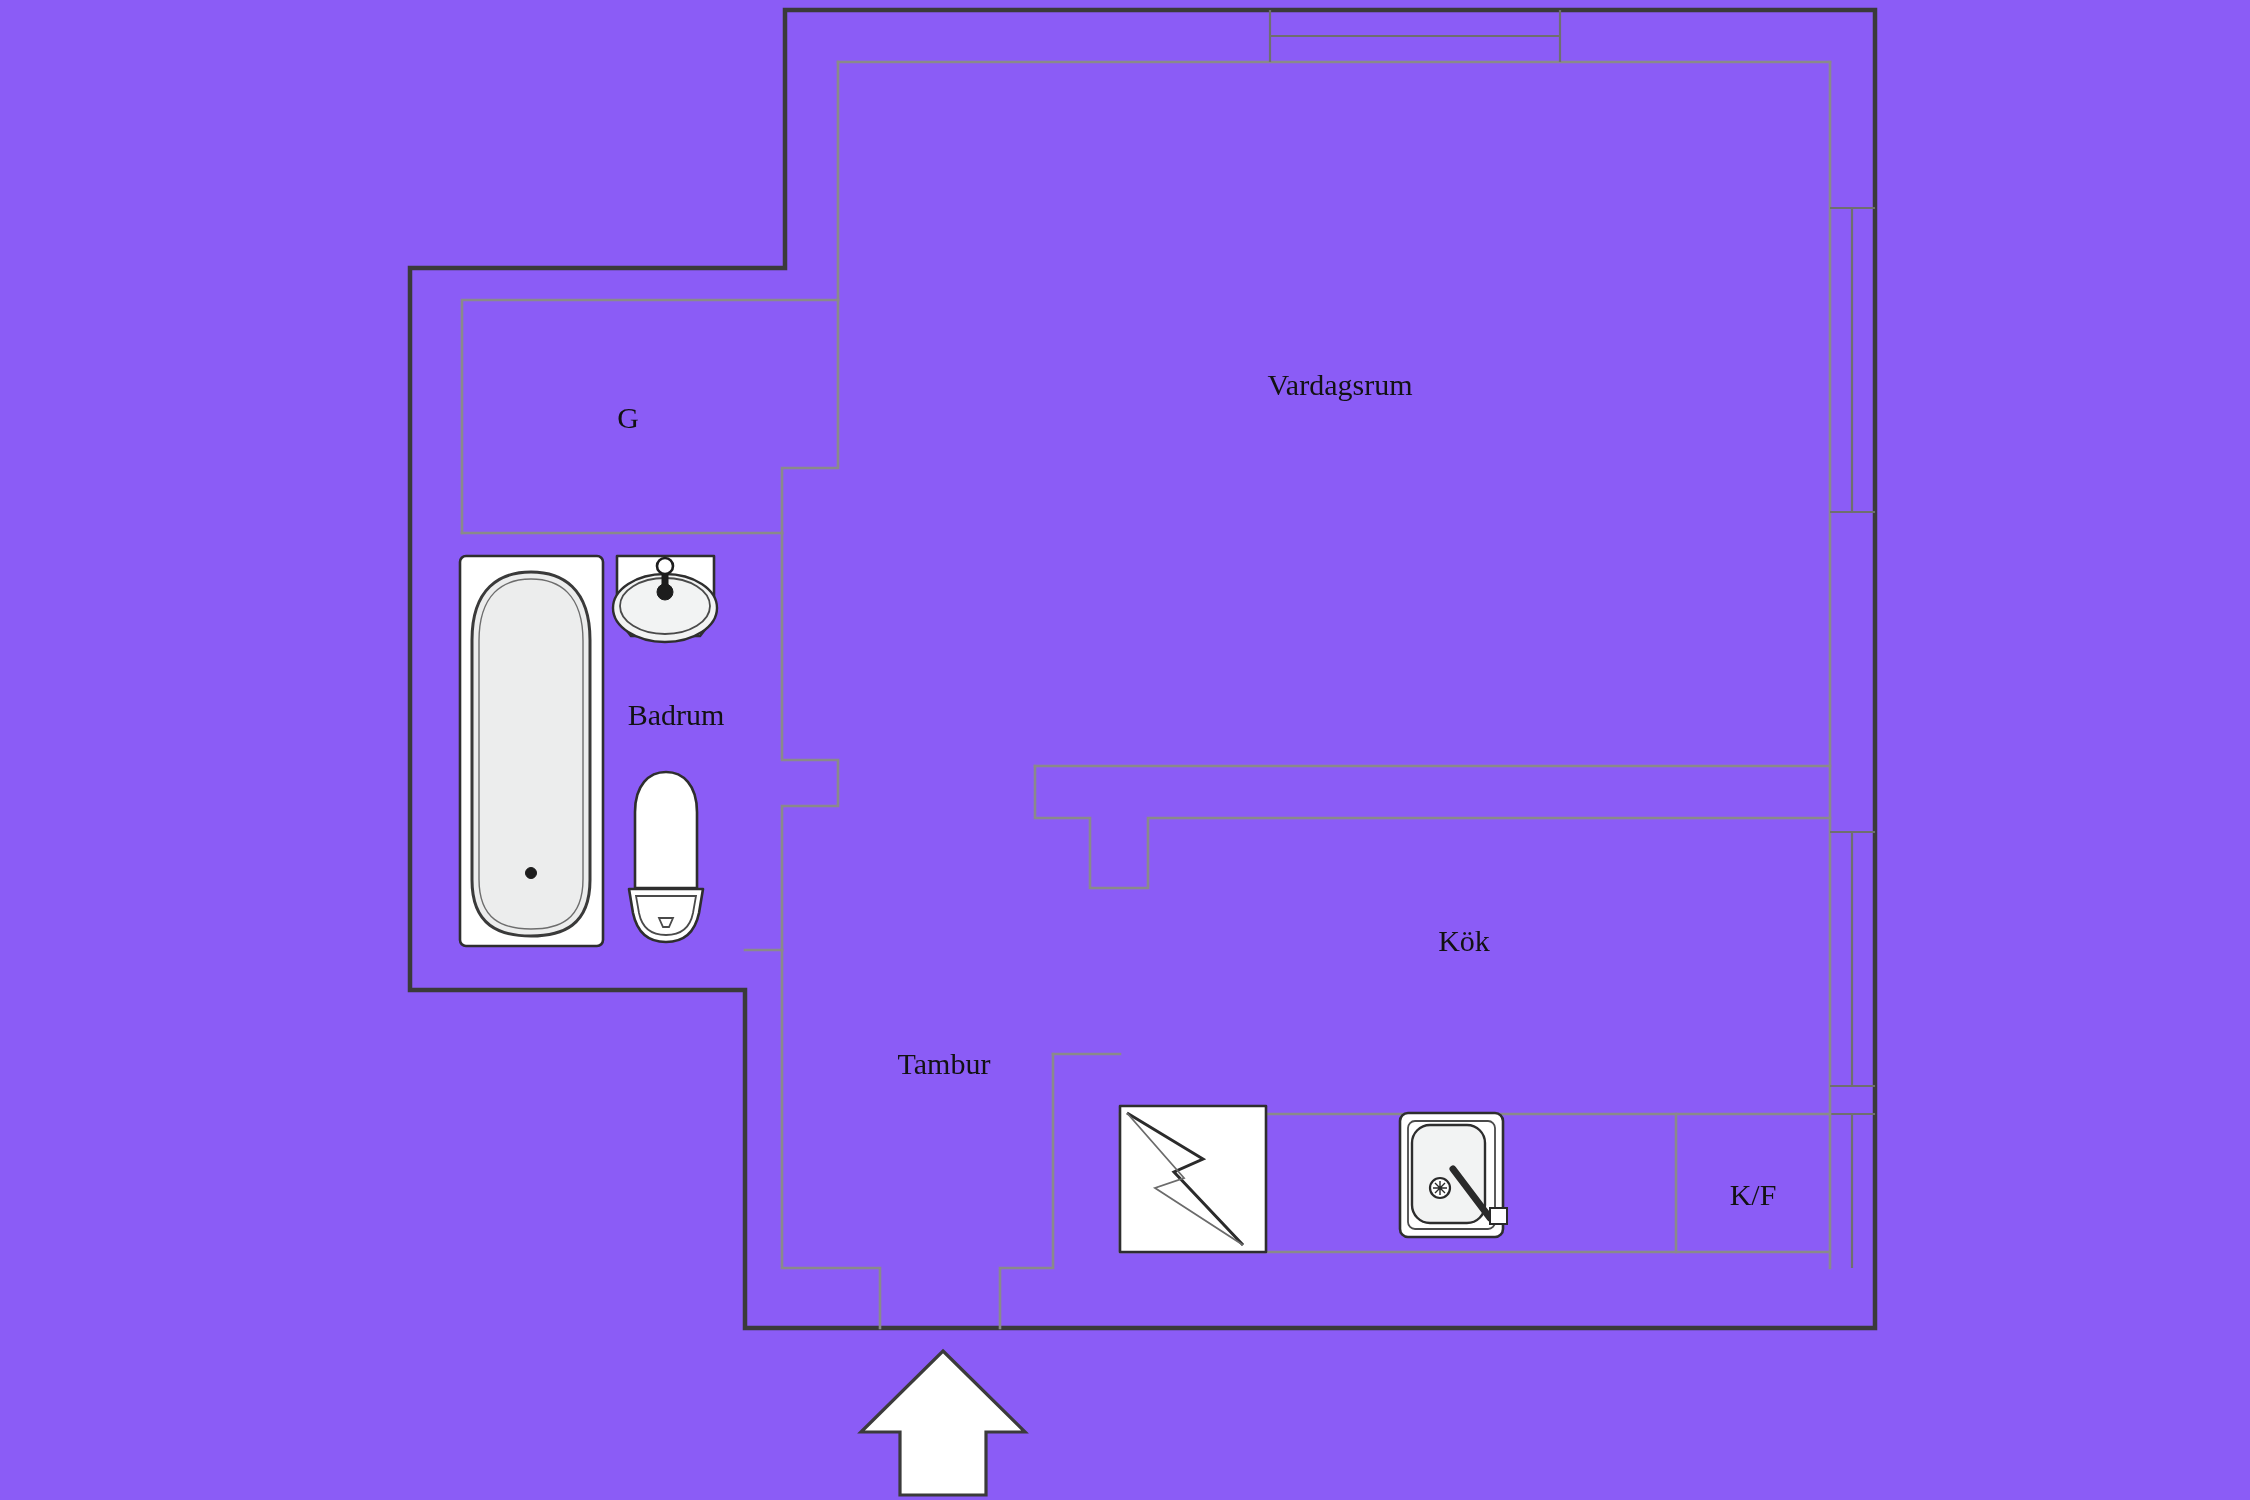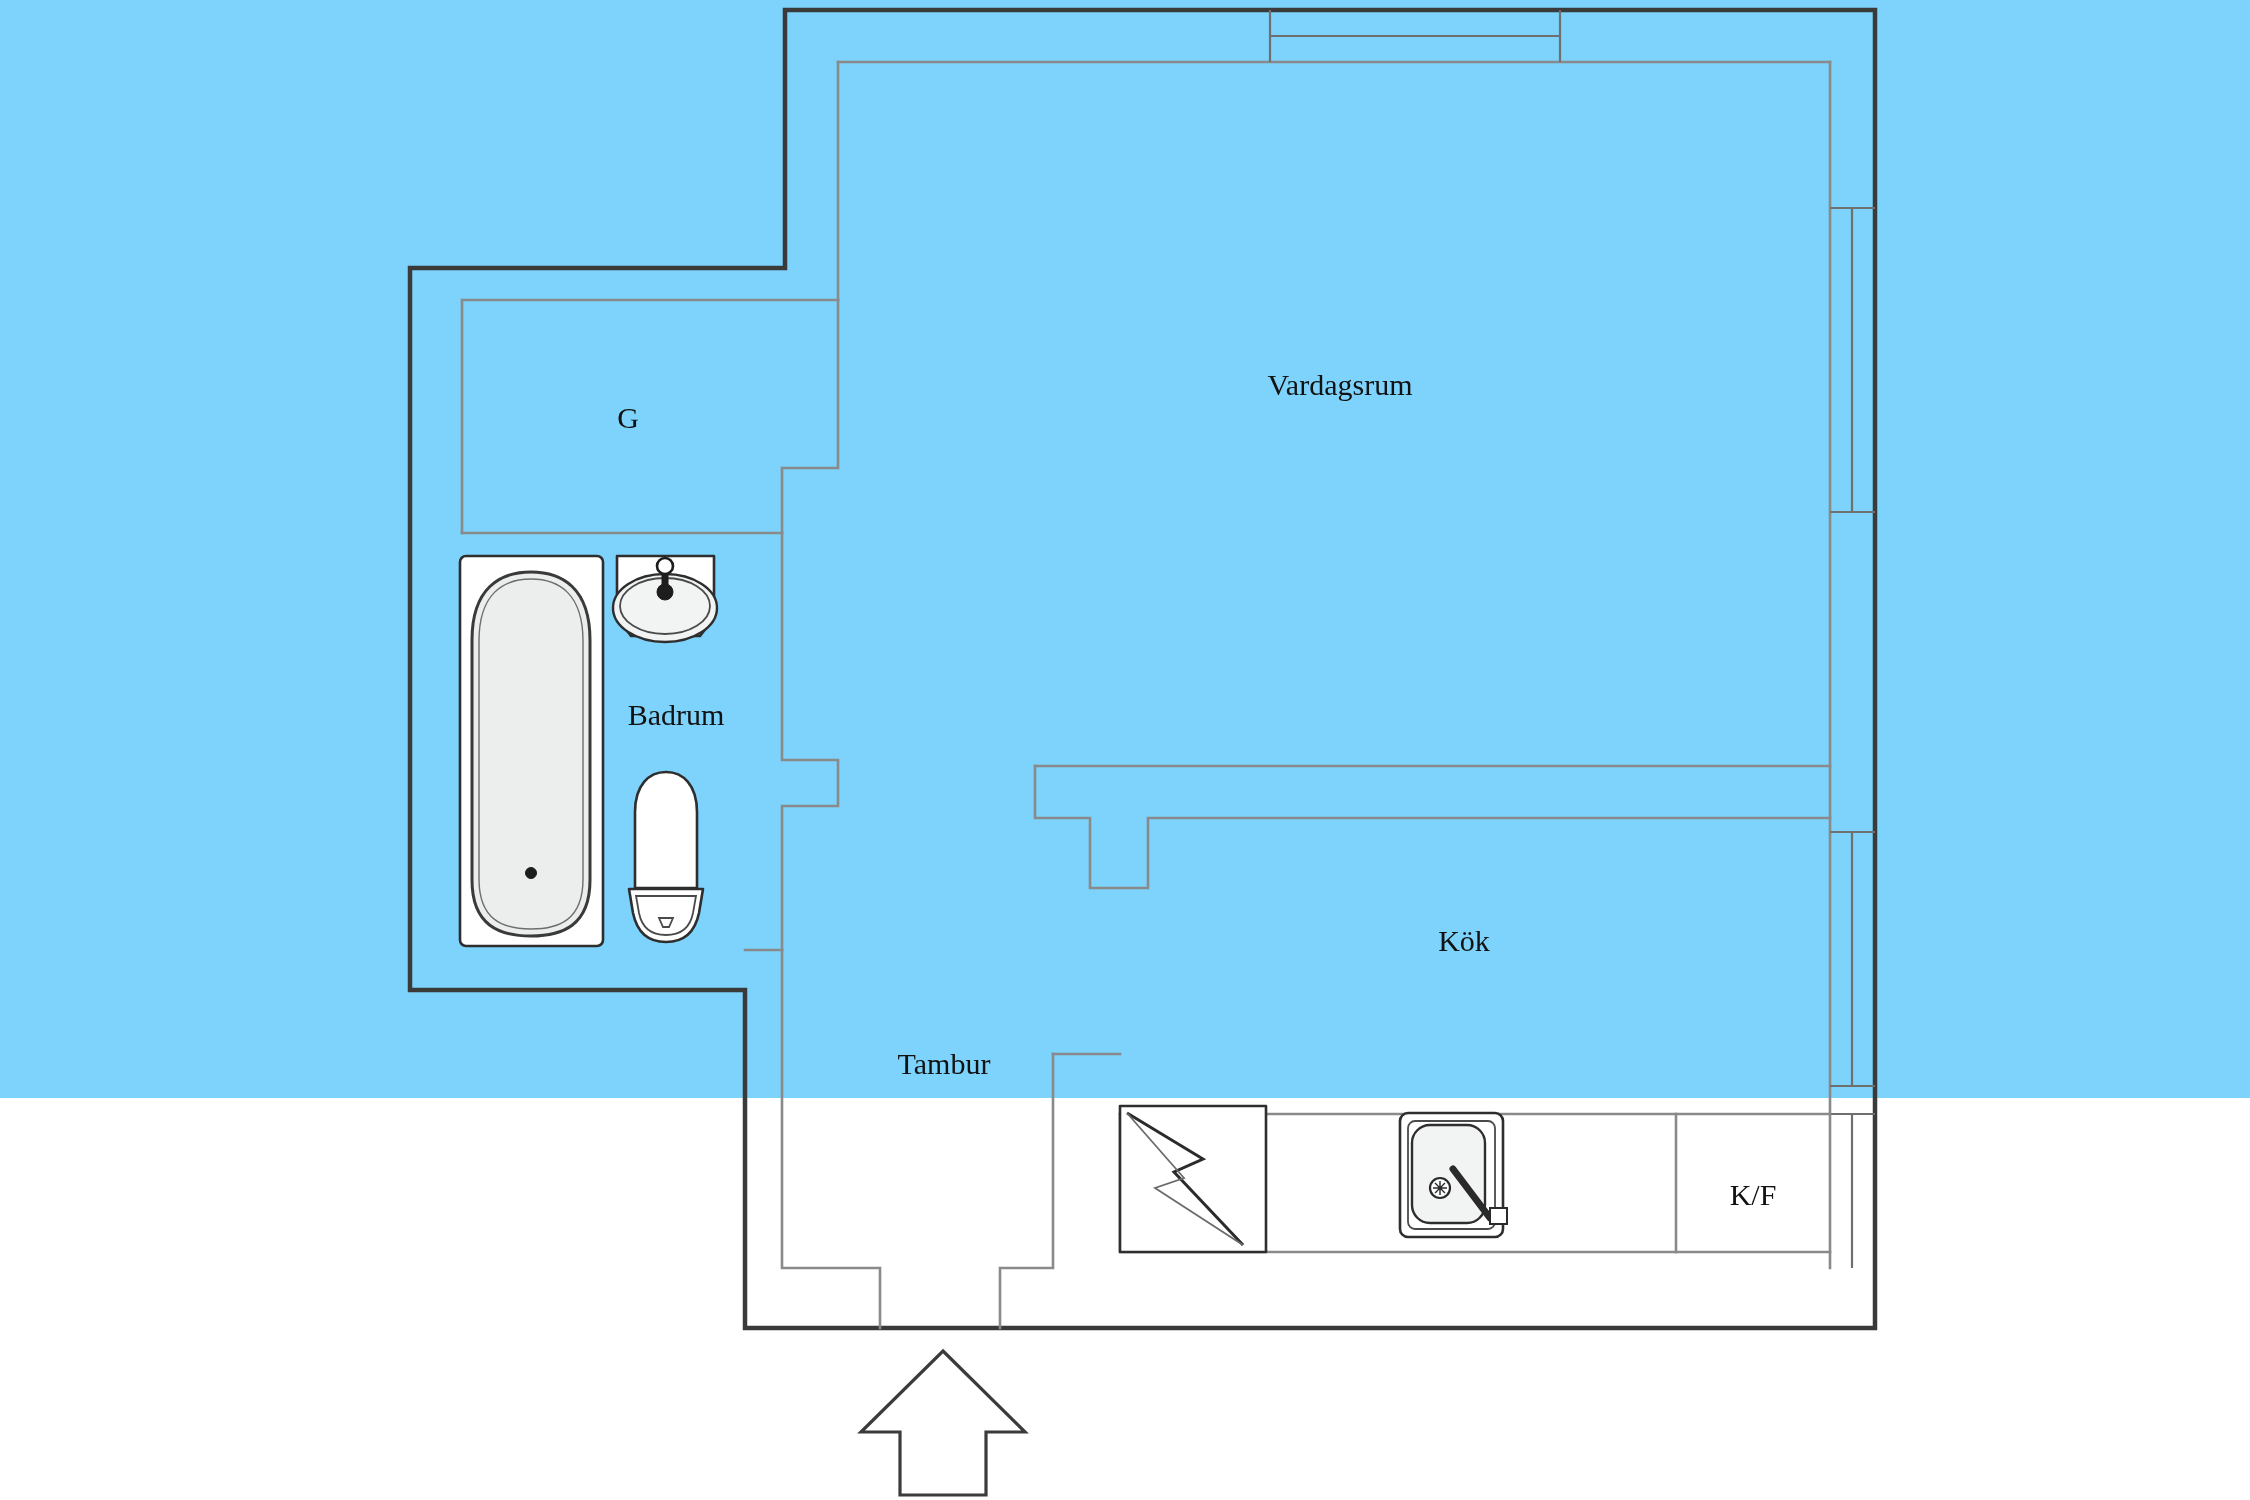--- a/index.html
+++ b/index.html
@@ -9,22 +9,22 @@
   }
   body {
     width: 2250px;
     height: 1500px;
     font-family: "Liberation Serif", "DejaVu Serif", serif;
     overflow: hidden;
   }
   #floorplan-root {
     position: relative;
     width: 2250px;
-    height: 1098px;
-    background: #7dd3fc;
+    height: 1500px;
+    background: #8b5cf6;
   }
   svg#plan {
     display: block;
     width: 2250px;
     height: 1500px;
   }
   .wall-outer {
     fill: none;
     stroke: #3a3a3a;
     stroke-width: 4.5;

